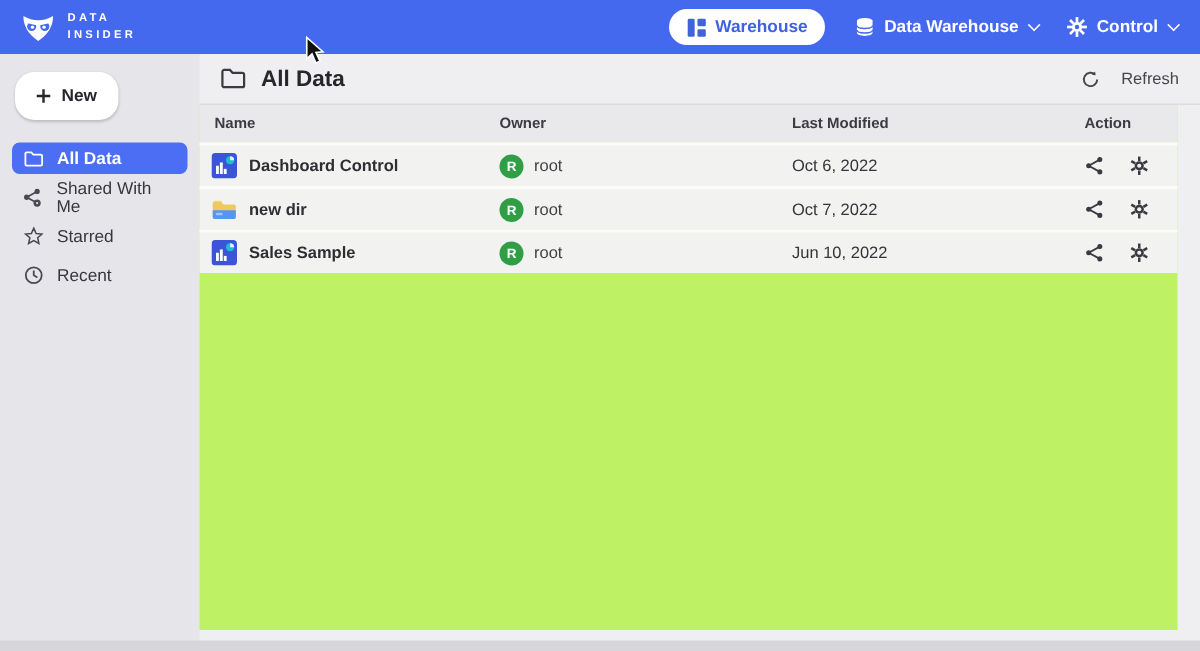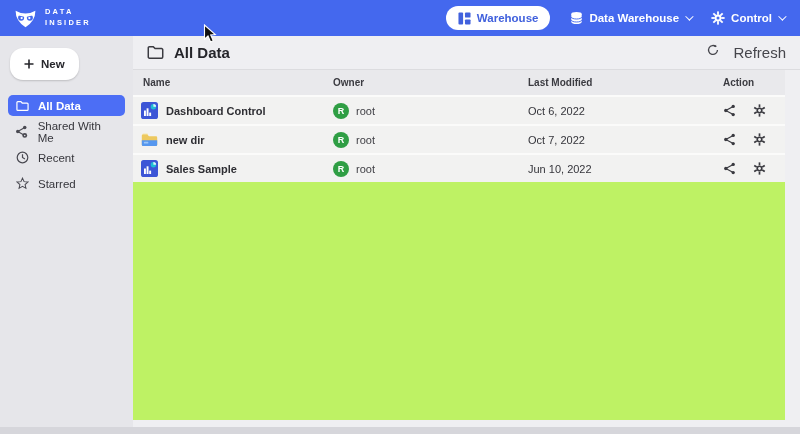--- a/index.html
+++ b/index.html
@@ -25,21 +25,21 @@
     box-shadow:0 1px 2px rgba(0,0,0,.18); cursor:pointer; }
   .side-items { margin-top:15px; padding:0 8px; }
   .side-item { height:21px; padding:0 7px; border-radius:5px; display:flex; align-items:center; gap:9px;
     font-size:11.5px; color:#36363c; margin-bottom:5px; cursor:pointer; }
   .side-item .sicon { display:flex; align-items:center; justify-content:center; width:14px; }
   .side-item.selected { background:#4c6ef5; color:#fff; font-weight:600; }
 
   .main { flex:1; background:#efeff2; position:relative; display:flex; flex-direction:column; }
   .main-header { height:34px; display:flex; align-items:center; padding:0 14px; border-bottom:1px solid #dcdcdf; }
   .page-title { font-size:15px; font-weight:bold; color:#26262b; margin-left:10px; }
-  .refresh { margin-left:auto; display:flex; align-items:flex-start; gap:14px; font-size:15px; color:#46464c; cursor:pointer; }
+  .refresh { margin-left:auto; display:flex; align-items:flex-end; gap:14px; font-size:11px; color:#46464c; cursor:pointer; }
 
   .card { margin-top:0; margin-right:15px; height:350px; background:#bef264; }
   .tgrid { display:grid; grid-template-columns:200px 195px 195px 1fr; align-items:center; }
   .table-header { height:25px; background:#e9e9ec; font-size:10px; font-weight:bold; color:#3b3b41; }
   .table-header .cell:first-child { padding-left:10px; }
   .trow { height:29px; background:#f2f2f1; border-top:2px solid #fbfbfa; }
   .name-cell { display:flex; align-items:center; gap:8px; padding-left:8px; }
   .fname { font-size:11px; font-weight:bold; color:#2e2e33; }
   .owner-cell { display:flex; align-items:center; gap:7px; }
   .avatar { width:16px; height:16px; border-radius:50%; background:#2f9e44; color:#fff;
@@ -151,34 +151,34 @@
             <path d="M3 7 L10.5 2.8 M3 7 L10.5 11.2" stroke="#4a4a52" stroke-width="1.2"></path>
             <circle cx="10.5" cy="11.2" r="0.8" fill="#e6e6ea"></circle>
           </svg>
         </span>
         <span>Shared With Me</span>
       </div>
 
       <div class="side-item">
         <span class="sicon">
           <svg width="13" height="13" viewBox="0 0 14 14">
-            <circle cx="7" cy="7" r="5.7" fill="none" stroke="#4a4a52" stroke-width="1.3"></circle>
-            <path d="M7 3.6 V7 L9.6 8.6" fill="none" stroke="#4a4a52" stroke-width="1.3"></path>
-          </svg>
-        </span>
-        <span>Recent</span>
+            <path d="M7 1.2 L8.7 5 L12.9 5.4 L9.8 8.1 L10.7 12.2 L7 10.1 L3.3 12.2 L4.2 8.1 L1.1 5.4 L5.3 5 Z" fill="none" stroke="#4a4a52" stroke-width="1.1"></path>
+          </svg>
+        </span>
+        <span>Starred</span>
       </div>
 
       <div class="side-item">
         <span class="sicon">
           <svg width="13" height="13" viewBox="0 0 14 14">
-            <path d="M7 1.2 L8.7 5 L12.9 5.4 L9.8 8.1 L10.7 12.2 L7 10.1 L3.3 12.2 L4.2 8.1 L1.1 5.4 L5.3 5 Z" fill="none" stroke="#4a4a52" stroke-width="1.1"></path>
-          </svg>
-        </span>
-        <span>Starred</span>
+            <circle cx="7" cy="7" r="5.7" fill="none" stroke="#4a4a52" stroke-width="1.3"></circle>
+            <path d="M7 3.6 V7 L9.6 8.6" fill="none" stroke="#4a4a52" stroke-width="1.3"></path>
+          </svg>
+        </span>
+        <span>Recent</span>
       </div>
 
     </div>
   </div>
 
   <div class="main">
     <div class="main-header">
       <span style="display:flex">
         <svg width="17" height="15" viewBox="0 0 16 14">
             <path d="M1.2 2.6 a1.1 1.1 0 0 1 1.1-1.1 h3.6 l1.7 1.8 h6.1 a1.1 1.1 0 0 1 1.1 1.1 v6.8 a1.1 1.1 0 0 1 -1.1 1.1 H2.3 a1.1 1.1 0 0 1 -1.1-1.1 Z" fill="none" stroke="#3a3a40" stroke-width="1.4"></path>

